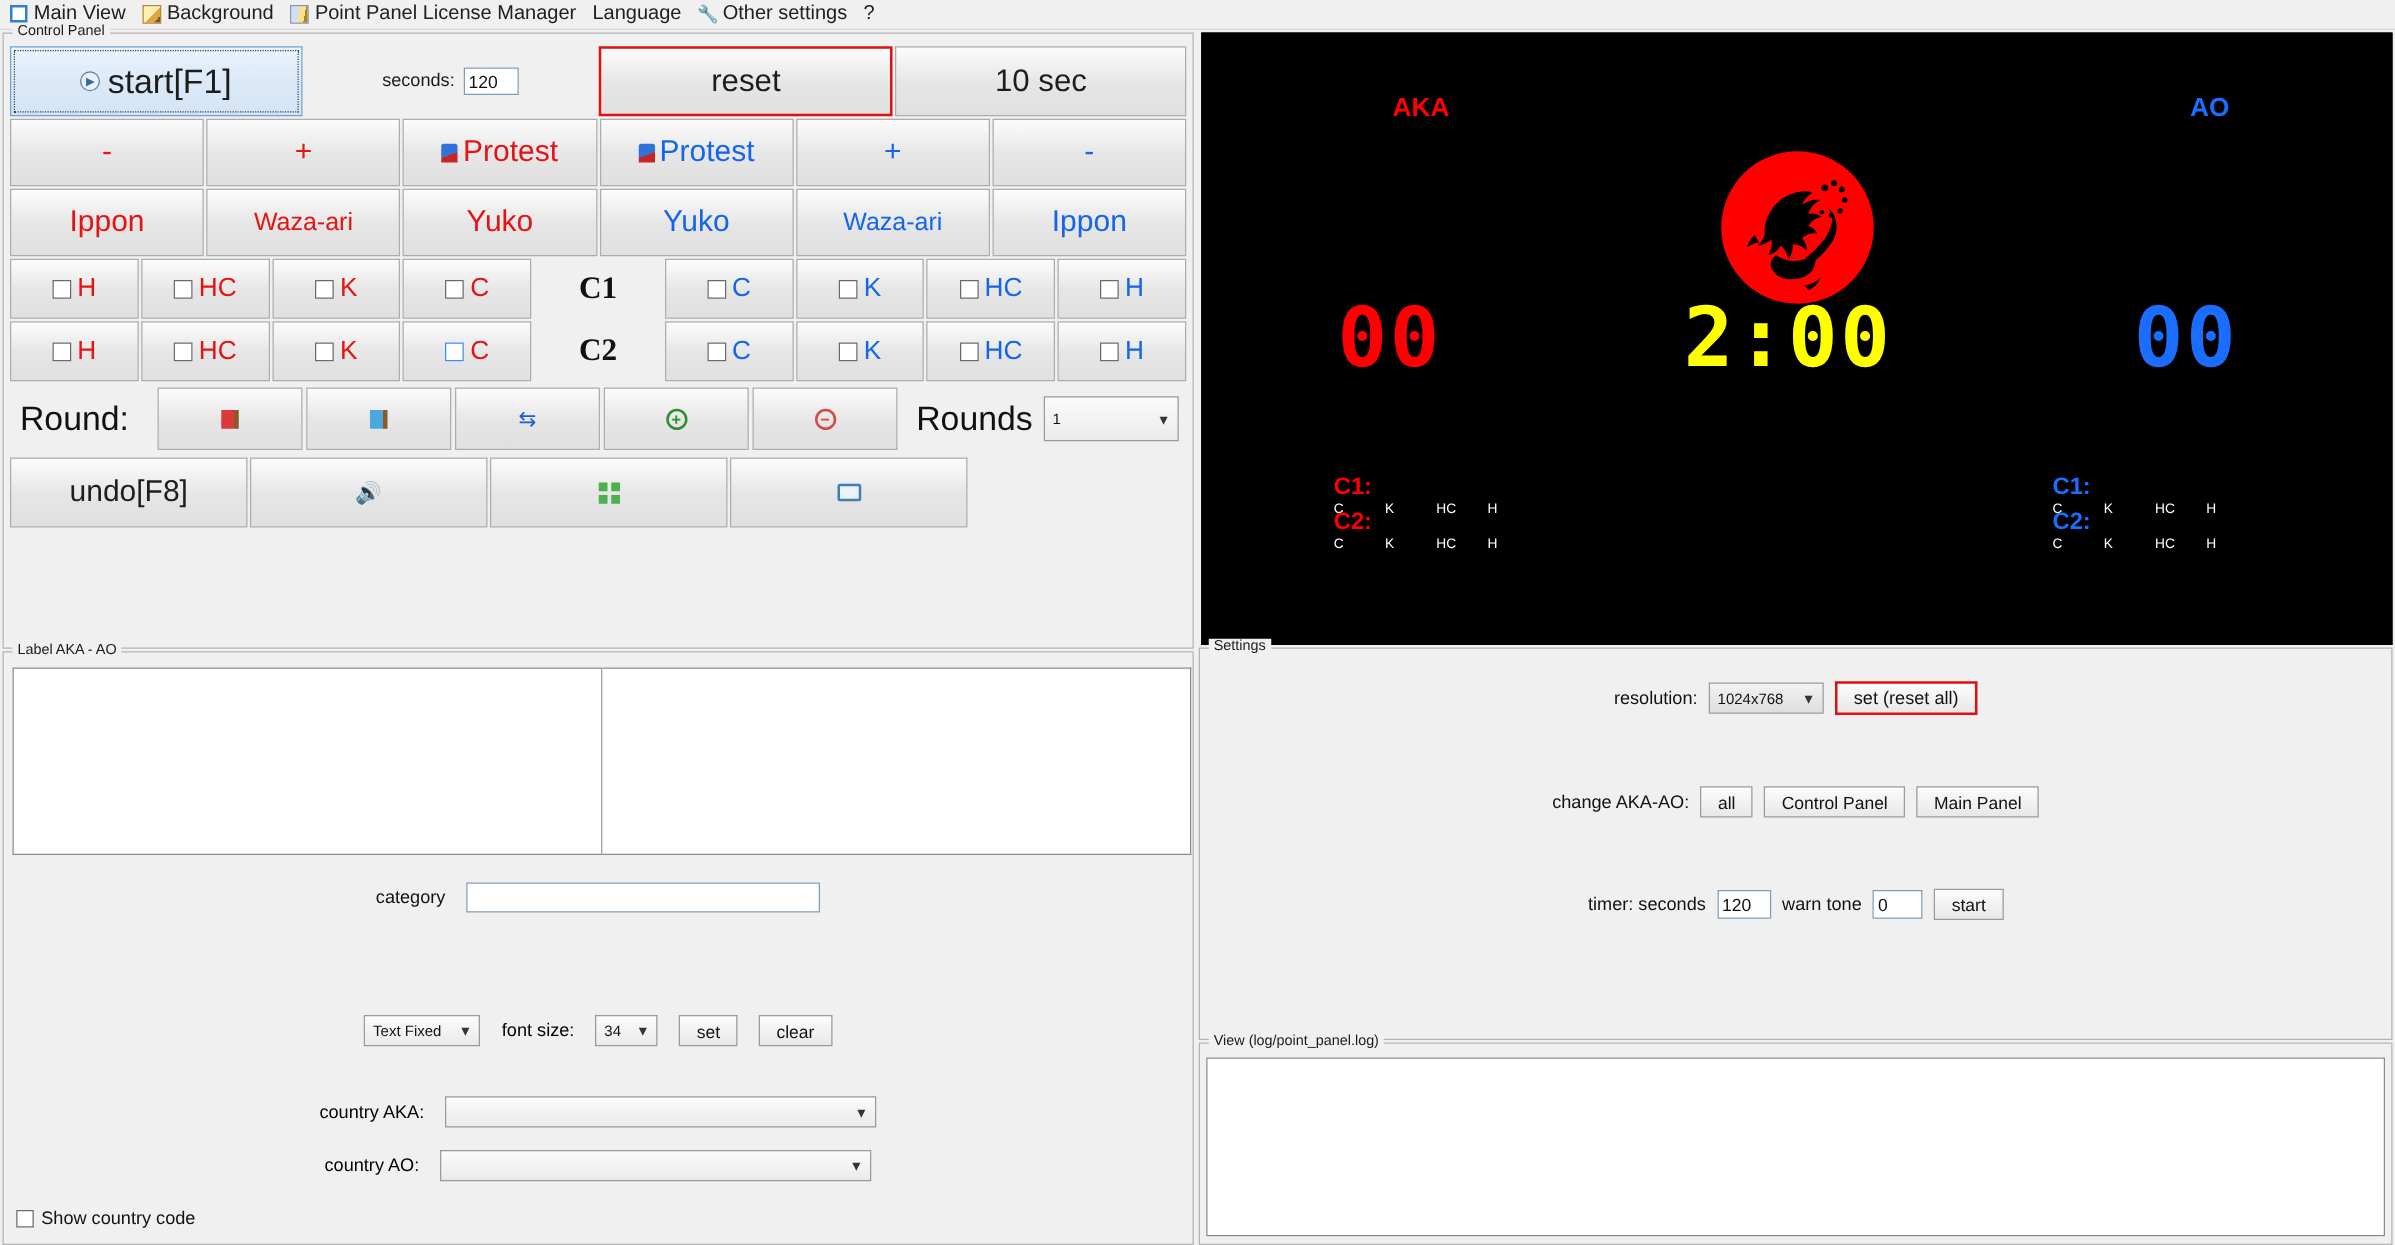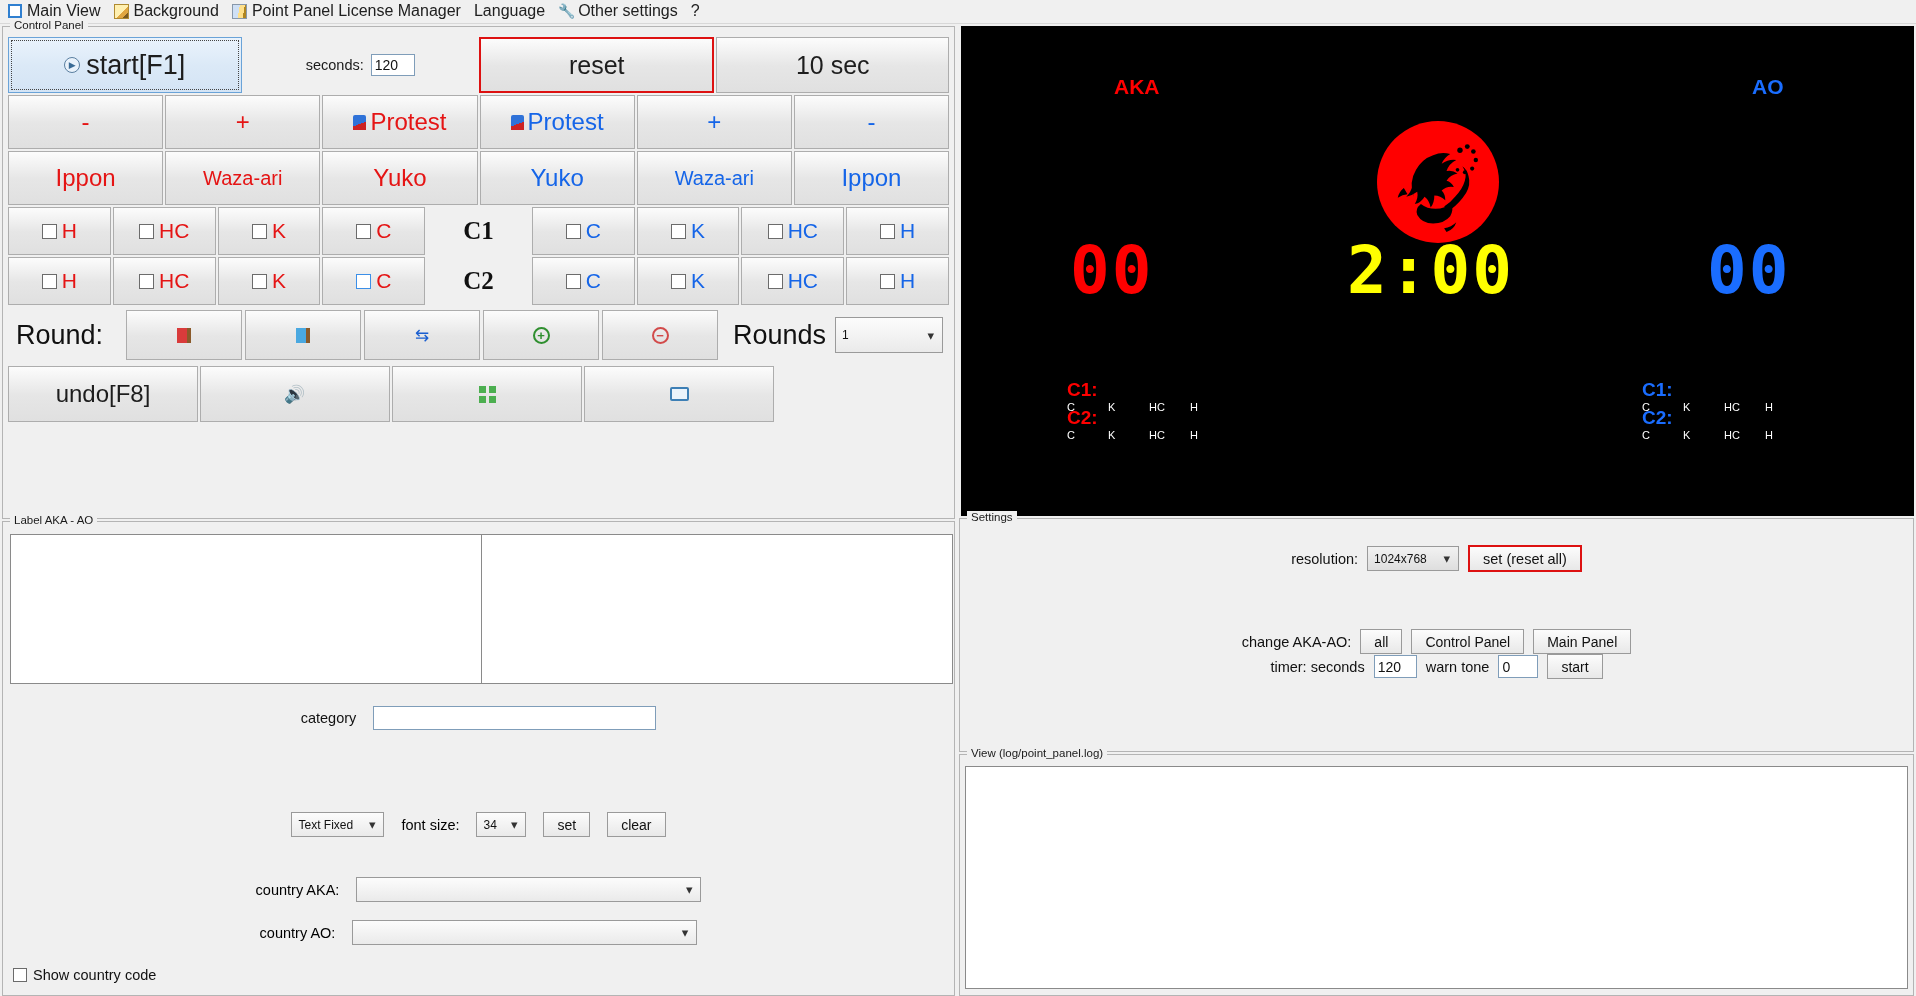--- a/index.html
+++ b/index.html
@@ -221,28 +221,28 @@
   .penrow { display:flex; align-items:baseline; height: 28px; flex-direction: column; }
   .penrow .tag { font-size:19px; font-weight:bold; width: 48px; }
   .penrow .its { display:flex; }
   .penrow .its span { color:#ffffff; font-size:11px; width: 41px; text-align:left; }
   #aka-pen { left: 105px; top: 352px; }
   #aka-pen .tag { color:#ff0000; }
   #ao-pen { left: 680px; top: 352px; }
   #ao-pen .tag { color:#1a6dff; }
 
   
-  #settings { height: 234px; padding: 12px 5px 5px 5px; }
+  #settings { height: 314px; padding: 12px 5px 5px 5px; }
   .set-line { display:flex; align-items:center; justify-content:center; gap:9px; font-size:14.5px; color:#111; }
   #res-line { margin-top: 14px; }
   #res-combo { width: 92px; height:25px; background:linear-gradient(#f2f2f2,#dedede); }
   #set-reset-btn { height:27px; padding:0 13px; font-size:14.5px; border:2px solid #dd1111;
                    background:linear-gradient(#fcfcfc,#e8e8e8); display:flex;align-items:center; }
   #change-line { margin-top: 57px; }
-  #timer-line { }
+  #timer-line { margin-top: 57px; }
   #timer-secs { width:43px; height:23px; }
   #warn-tone  { width:40px; height:23px; }
 
   
   #logs { flex:1; padding: 11px 5px 6px 5px; }
   #logbox { width: 100%; height: 100%; background:#fff; border:1px solid #8a8a8a; }
 </style>
 </head>
 <body>
 

